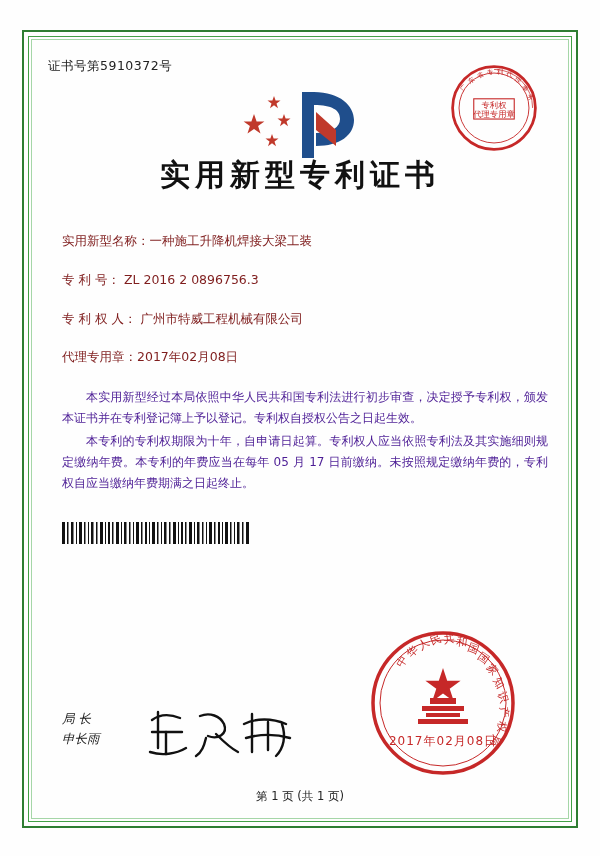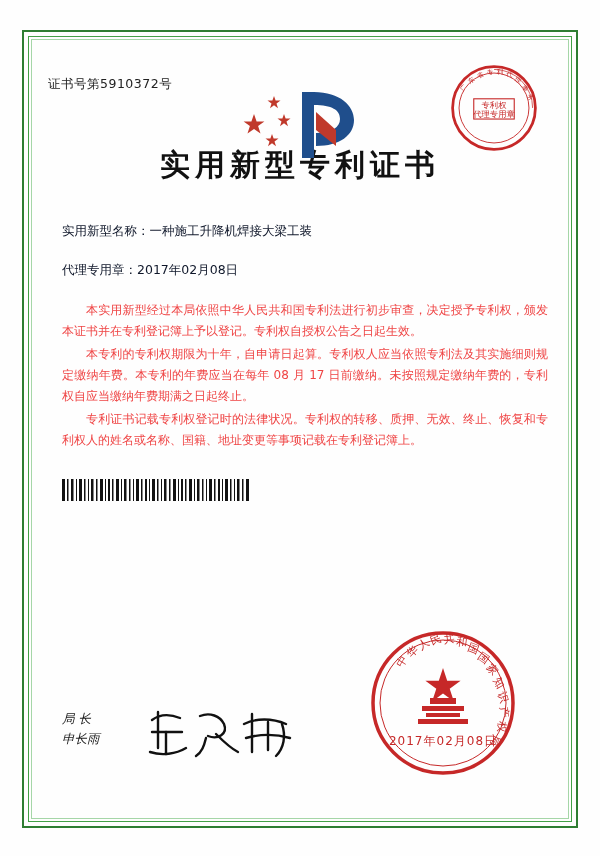--- a/index.html
+++ b/index.html
@@ -65,21 +65,20 @@
     position: absolute;
     left: 48px;
     top: 58px;
     right: 48px;
     bottom: 50px;
   }
   .cert-no {
     font-size: 12.5px;
     letter-spacing: 0.5px;
     color: #222;
-    margin-top: 18px;
   }
 
   
   .logo {
     position: absolute;
     left: 50%;
     transform: translateX(-50%);
     top: 28px;
     width: 120px;
     height: 78px;
@@ -91,54 +90,54 @@
     width: 92px;
     height: 92px;
   }
 
   .title {
     text-align: center;
     font-family: "DejaVu Serif", "Liberation Serif", serif;
     font-weight: bold;
     font-size: 30px;
     letter-spacing: 5px;
-    margin-top: 52px;
+    margin-top: 80px;
     color: #111;
   }
 
   .fields {
     margin-top: 36px;
     padding-left: 14px;
   }
   .field {
     font-size: 12.5px;
     line-height: 1.5;
     margin-bottom: 20px;
-    color: #0f172a;
+    color: #7f1d1d;
     white-space: nowrap;
   }
   .field .lbl {
     display: inline-block;
   }
   .field .val {
     display: inline-block;
   }
 
   .paragraphs {
     margin-top: 6px;
     padding-left: 14px;
     padding-right: 4px;
   }
   .para {
     font-size: 12px;
     line-height: 1.75;
     text-align: justify;
     text-indent: 24px;
     margin: 0 0 2px 0;
-    color: #ef4444;
+    color: #4c1d95;
   }
 
   .barcode {
     margin-top: 26px;
     padding-left: 14px;
     height: 22px;
     width: 210px;
   }
 
   .sign-block {
@@ -234,28 +233,33 @@
       </g>
     </svg>
 
     <div class="title">实用新型专利证书</div>
 
     <div class="fields">
       <div class="field">
         <span class="lbl">实用新型名称：</span><span class="val">一种施工升降机焊接大梁工装</span>
       </div>
       <div class="field">
+        <span class="lbl">专 利 号：</span>&nbsp;<span class="val">ZL 2016 2 0896756.3</span>
+      </div>
+      <div class="field">
+        <span class="lbl">专 利 权 人：</span>&nbsp;<span class="val">广州市特威工程机械有限公司</span>
+      </div>
+      <div class="field">
         <span class="lbl">代理专用章：</span><span class="val">2017年02月08日</span>
       </div>
     </div>
 
     <div class="paragraphs">
       <p class="para">本实用新型经过本局依照中华人民共和国专利法进行初步审查，决定授予专利权，颁发本证书并在专利登记簿上予以登记。专利权自授权公告之日起生效。</p>
-      <p class="para">本专利的专利权期限为十年，自申请日起算。专利权人应当依照专利法及其实施细则规定缴纳年费。本专利的年费应当在每年 08 月 17 日前缴纳。未按照规定缴纳年费的，专利权自应当缴纳年费期满之日起终止。</p>
-      <p class="para">专利证书记载专利权登记时的法律状况。专利权的转移、质押、无效、终止、恢复和专利权人的姓名或名称、国籍、地址变更等事项记载在专利登记簿上。</p>
+      <p class="para">本专利的专利权期限为十年，自申请日起算。专利权人应当依照专利法及其实施细则规定缴纳年费。本专利的年费应当在每年 05 月 17 日前缴纳。未按照规定缴纳年费的，专利权自应当缴纳年费期满之日起终止。</p>
     </div>
 
     
     <svg class="barcode" viewBox="0 0 210 22" preserveAspectRatio="none">
       <g fill="#111">
         <rect x="0" y="0" width="3" height="22"></rect>
           <rect x="5" y="0" width="1.5" height="22"></rect>
         <rect x="9" y="0" width="2.5" height="22"></rect>
           <rect x="14" y="0" width="1" height="22"></rect>
         <rect x="17" y="0" width="3" height="22"></rect>
@@ -351,14 +355,15 @@
         <text x="125" y="52" transform="rotate(60 125 52)">知</text>
         <text x="130" y="65" transform="rotate(72 130 65)">识</text>
         <text x="132" y="79" transform="rotate(84 132 79)">产</text>
         <text x="131" y="93" transform="rotate(97 131 93)">权</text>
         <text x="126" y="106" transform="rotate(110 126 106)">局</text>
       </g>
     </svg>
 
     <div class="seal-date">2017年02月08日</div>
 
+    <div class="footer">第 1 页 (共 1 页)</div>
   </div>
 </div>
 
 </body></html>

